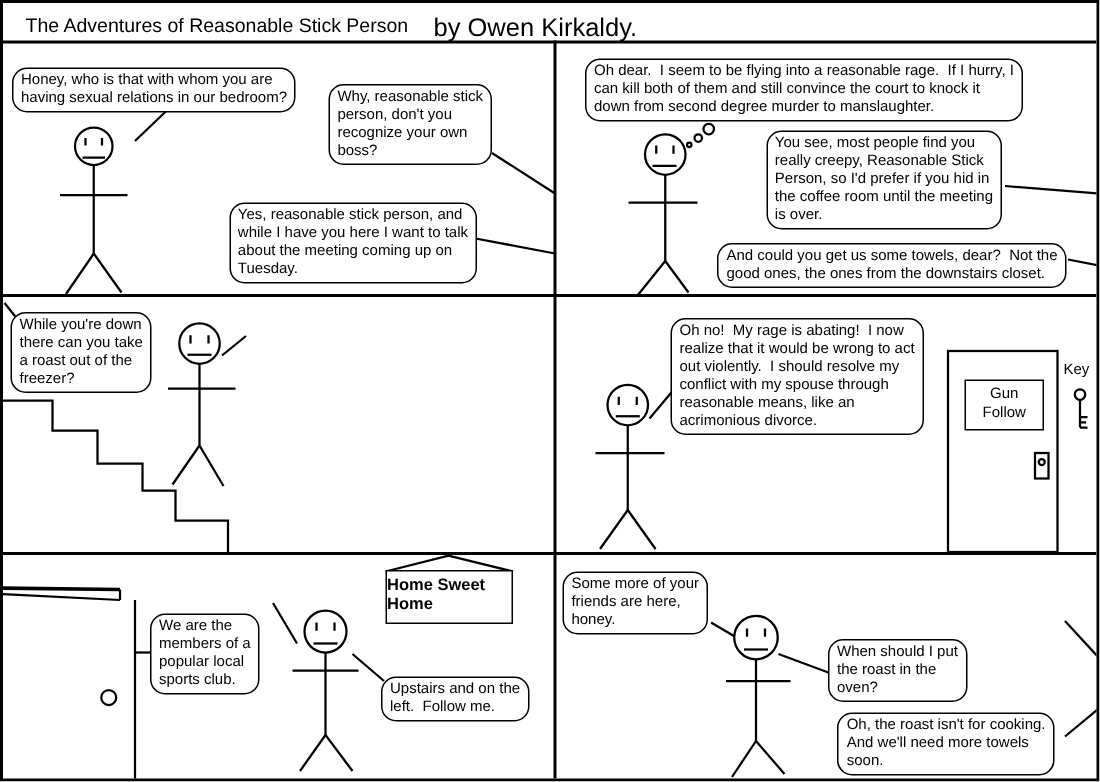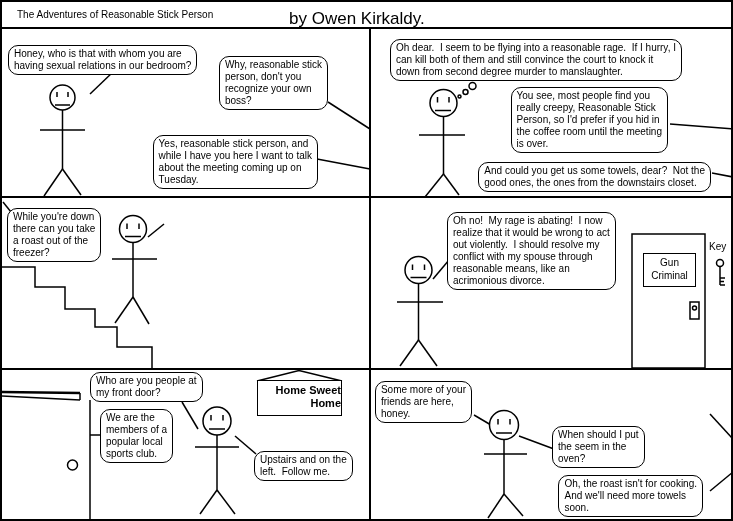--- a/index.html
+++ b/index.html
@@ -2,36 +2,36 @@
 <html><head>
 <meta charset="utf-8">
 <style>
   html,body{margin:0;padding:0;background:#fff;}
   #comic{
     position:relative;width:733px;height:521px;box-sizing:border-box;
     border:2px solid #000;background:#fff;overflow:hidden;
     font-family:"Liberation Sans",sans-serif;color:#000;
   }
   .titletext{position:absolute;white-space:pre;z-index:3;}
-  .t-main{left:15px;top:7px;font-size:10px;}
+  .t-main{left:15px;top:7px;font-size:13px;}
   .t-by{left:287px;top:7px;font-size:17px;}
   .t-ep{left:405px;top:9px;font-size:11.5px;}
   .gridline{position:absolute;background:#000;z-index:1;}
   .hl{left:0;width:729px;height:2px;}
   .vl{top:25px;bottom:0;width:2px;left:367px;}
   #art{position:absolute;left:0;top:0;z-index:2;pointer-events:none;}
   .bubble{
     position:absolute;z-index:3;background:#fff;border:1.5px solid #000;
     border-radius:10px;padding:2px 5px;font-size:10px;line-height:12px;
     white-space:pre-wrap;
   }
   .label{position:absolute;z-index:3;background:#fff;white-space:pre-wrap;}
   .sign{
     left:255px;top:378px;width:85px;height:36px;border:1.5px solid #000;
-    box-sizing:border-box;text-align:right;font-weight:bold;font-size:11px;
+    box-sizing:border-box;text-align:left;font-weight:bold;font-size:11px;
     line-height:13px;padding-top:3px;
   }
   .guncab{
     left:641px;top:251px;width:53px;height:34px;border:1.5px solid #000;
     box-sizing:border-box;text-align:center;font-size:10px;line-height:12.5px;
     padding-top:3px;
   }
   .keylbl{left:707px;top:239px;font-size:10px;background:transparent;}
 </style>
 </head>
@@ -185,37 +185,35 @@
 a roast out of the
 freezer?</div>
 
   <div class="bubble" style="left:445px;top:210px">Oh no!  My rage is abating!  I now
 realize that it would be wrong to act
 out violently.  I should resolve my
 conflict with my spouse through
 reasonable means, like an
 acrimonious divorce.</div>
   <div class="label guncab">Gun
-Criminal</div>
+Follow</div>
   <div class="label keylbl">Key</div>
 
-  <div class="bubble" style="left:88px;top:370px">Who are you people at
-my front door?</div>
   <div class="bubble" style="left:98px;top:407px">We are the
 members of a
 popular local
 sports club.</div>
   <div class="bubble" style="left:252px;top:449px">Upstairs and on the
 left.  Follow me.</div>
   <div class="label sign">Home Sweet
 Home</div>
 
   <div class="bubble" style="right:259px;top:379px">Some more of your
 friends are here,
 honey.</div>
   <div class="bubble" style="left:550px;top:424px">When should I put
-the seem in the
+the roast in the
 oven?</div>
   <div class="bubble" style="right:28px;top:473px">Oh, the roast isn't for cooking.
 And we'll need more towels
 soon.</div>
 
 </div>
 
 </body></html>

